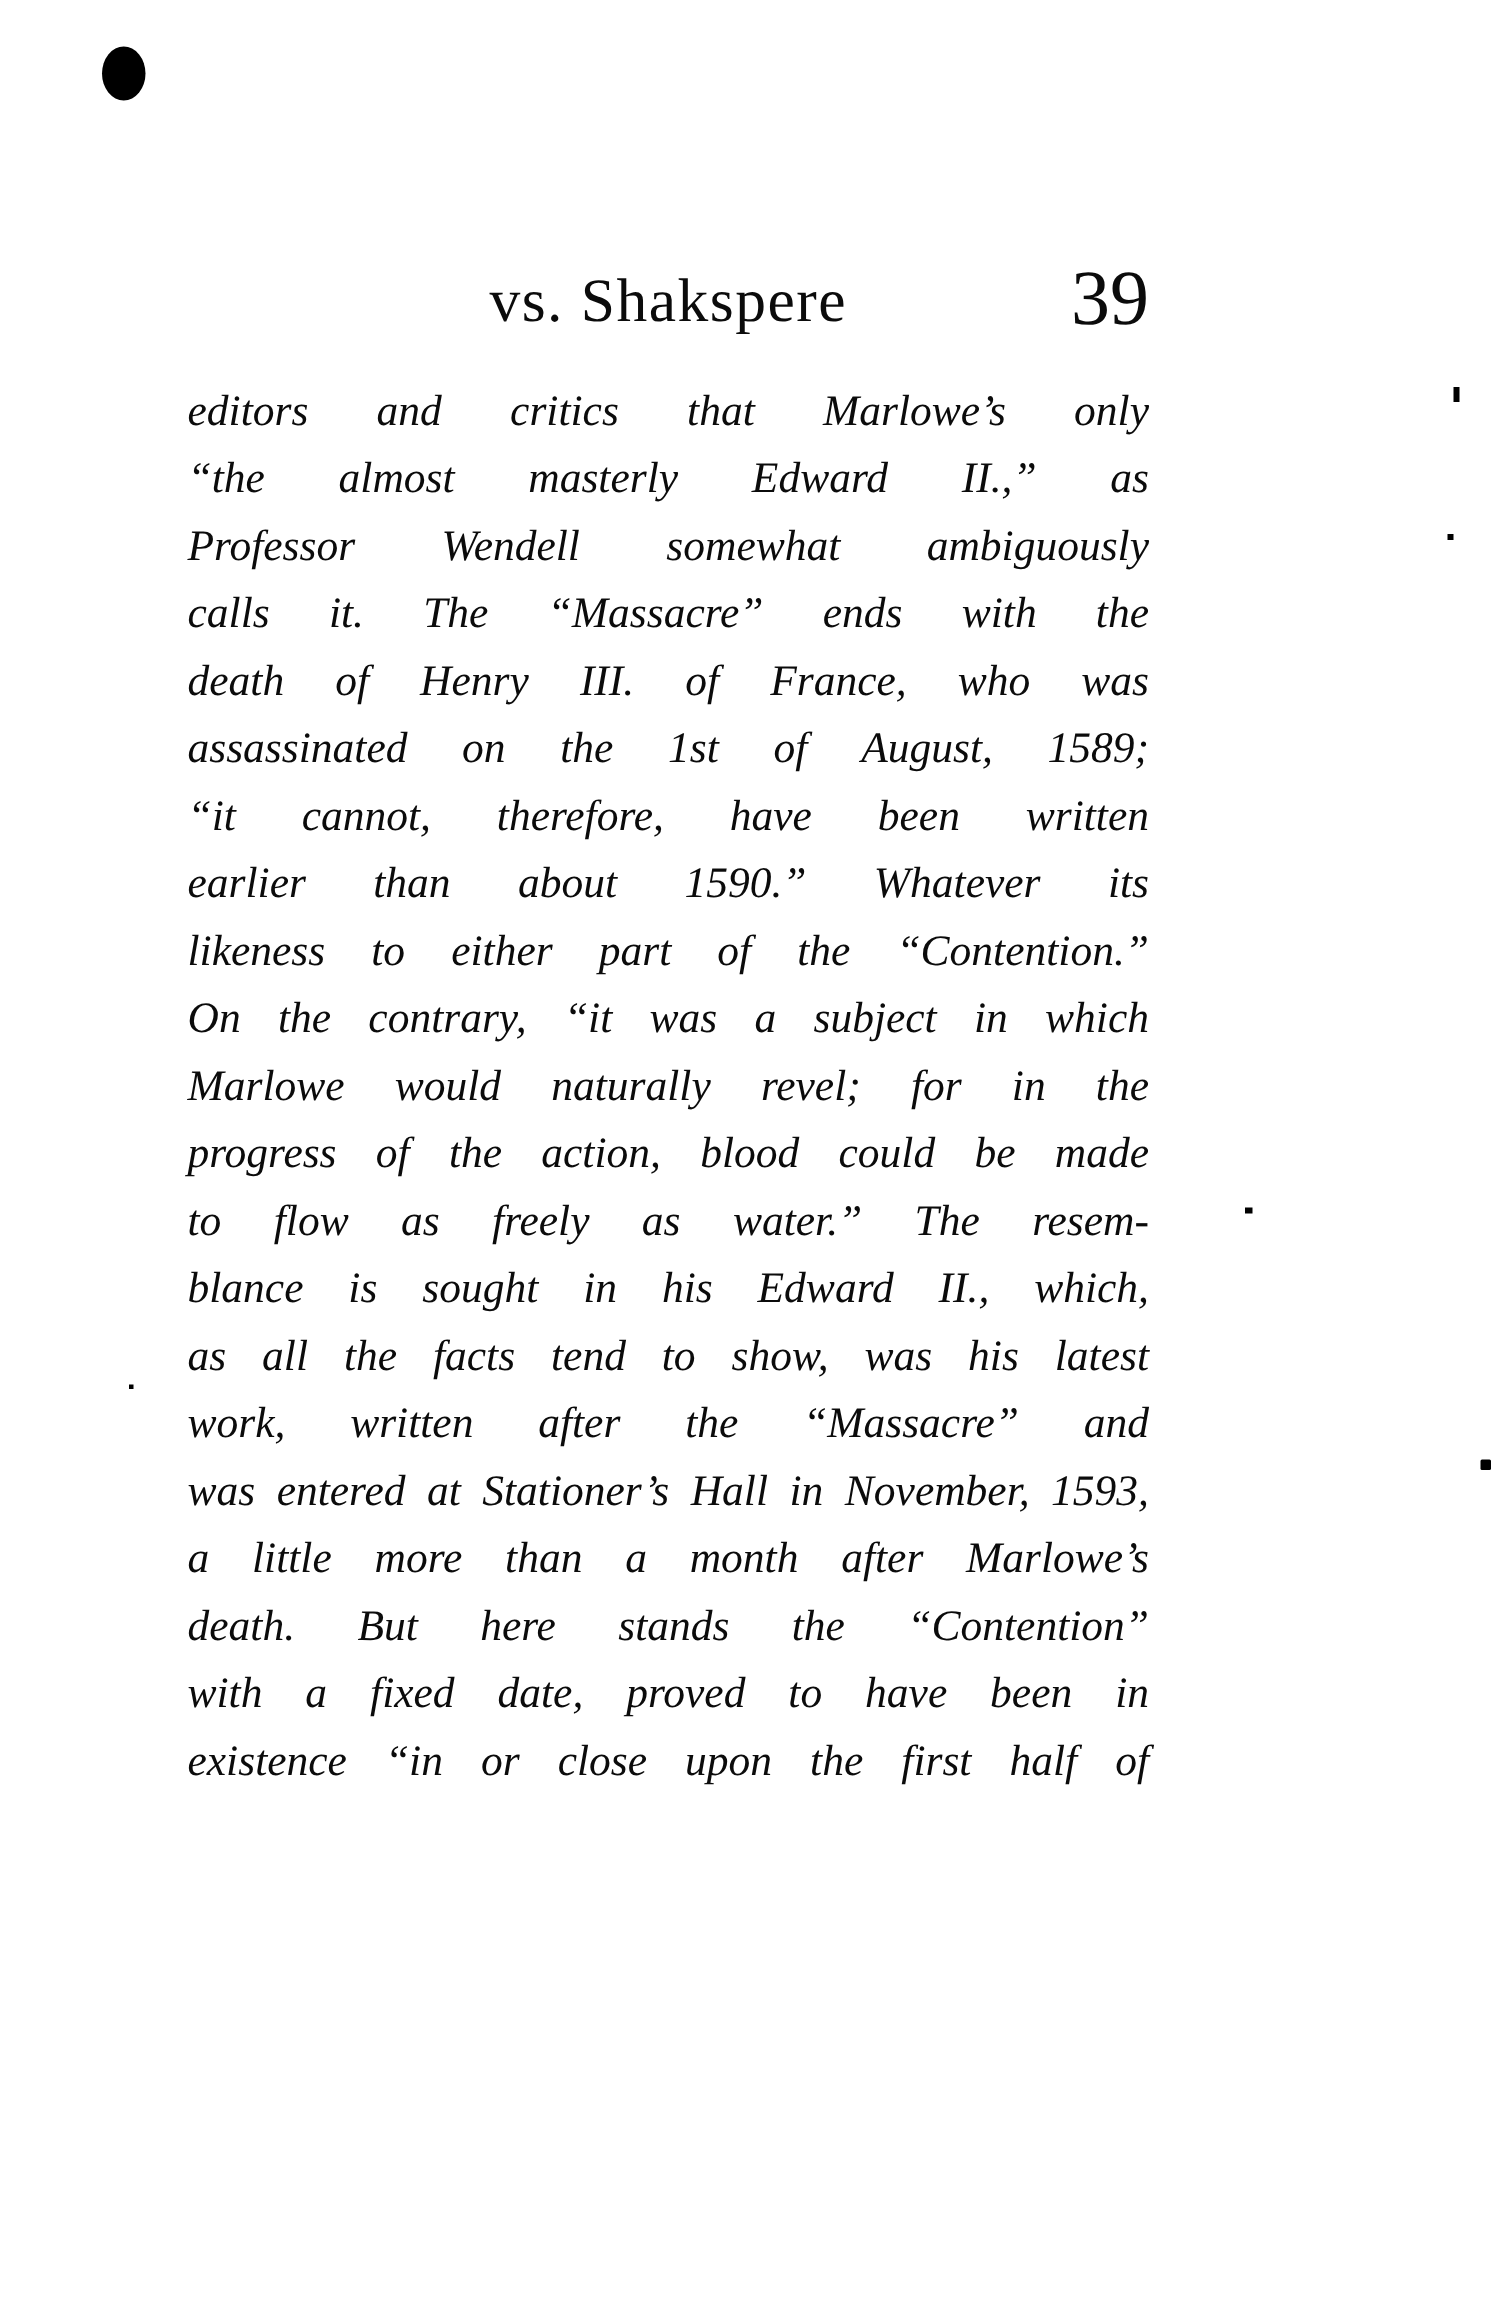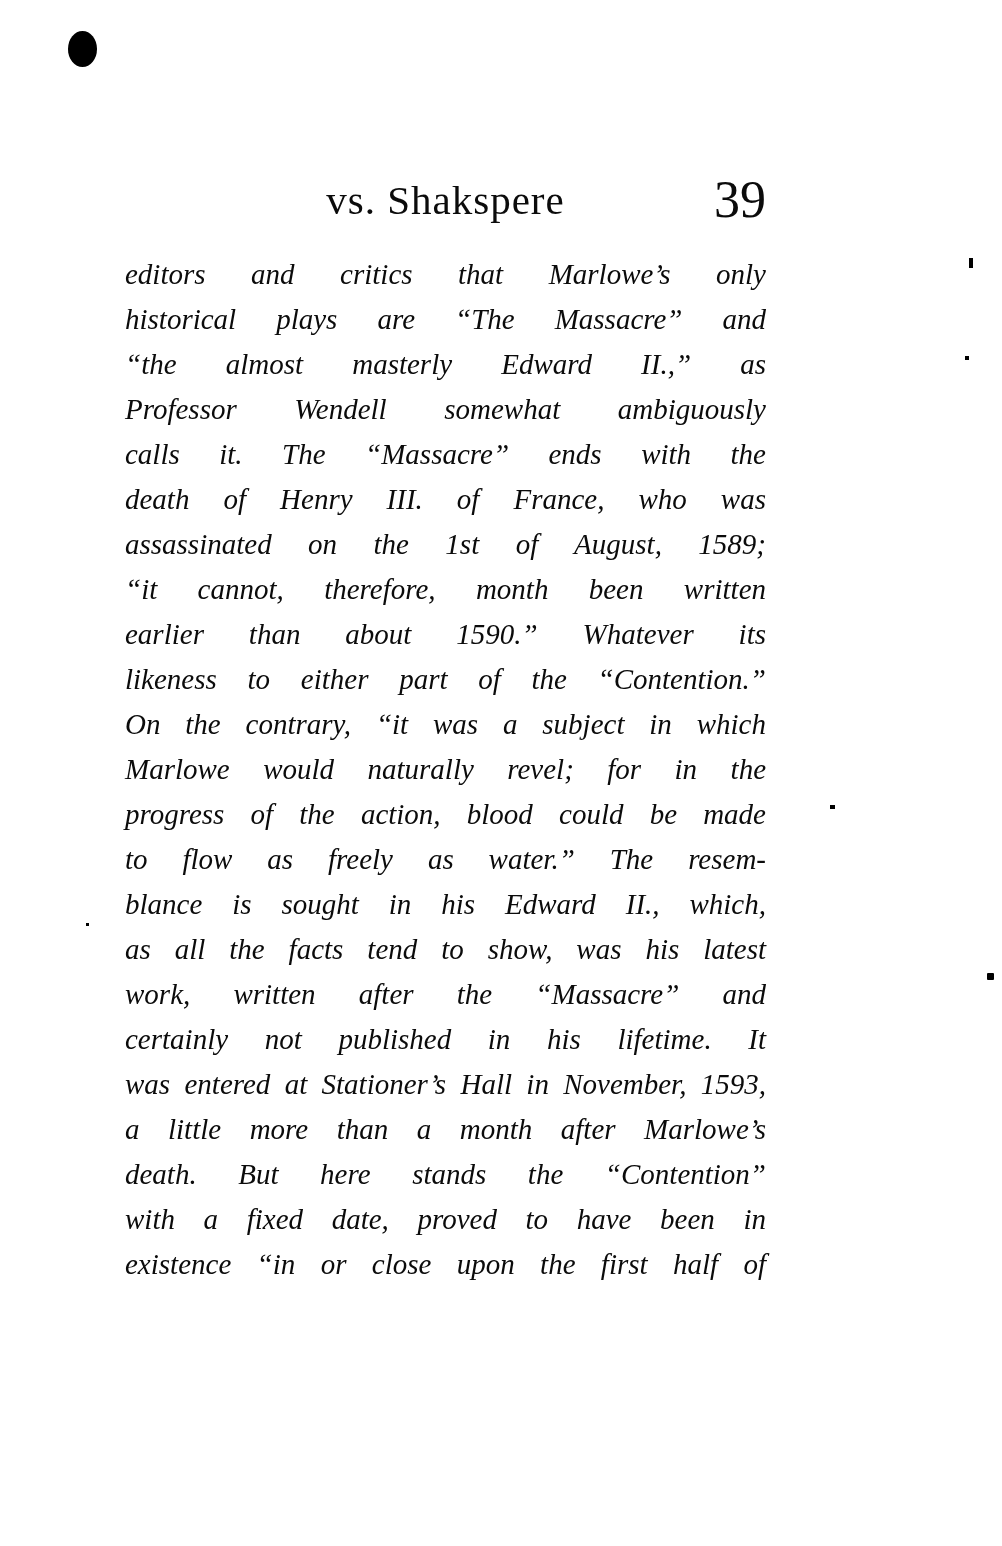--- a/index.html
+++ b/index.html
@@ -87,37 +87,35 @@
   <div class="artifact-dot"></div>
 
   <div class="header-row">
     <div class="header-title">vs. Shakspere</div>
     <div class="header-pagenum">39</div>
   </div>
 
   <div class="text-block">
 
   <div class="line">editors and critics that Marlowe’s only</div>
-      <div class="line">historical plays are “The Massacre” and</div>
       <div class="line">“the almost masterly Edward II.,” as</div>
       <div class="line">Professor Wendell somewhat ambiguously</div>
       <div class="line">calls it. The “Massacre” ends with the</div>
       <div class="line">death of Henry III. of France, who was</div>
       <div class="line">assassinated on the 1st of August, 1589;</div>
-      <div class="line">“it cannot, therefore, month been written</div>
+      <div class="line">“it cannot, therefore, have been written</div>
       <div class="line">earlier than about 1590.” Whatever its</div>
       <div class="line">likeness to either part of the “Contention.”</div>
       <div class="line">On the contrary, “it was a subject in which</div>
       <div class="line">Marlowe would naturally revel; for in the</div>
       <div class="line">progress of the action, blood could be made</div>
       <div class="line">to flow as freely as water.” The resem-</div>
       <div class="line">blance is sought in his Edward II., which,</div>
       <div class="line">as all the facts tend to show, was his latest</div>
       <div class="line">work, written after the “Massacre” and</div>
-      <div class="line">certainly not published in his lifetime. It</div>
       <div class="line">was entered at Stationer’s Hall in November, 1593,</div>
       <div class="line">a little more than a month after Marlowe’s</div>
       <div class="line">death. But here stands the “Contention”</div>
       <div class="line">with a fixed date, proved to have been in</div>
       <div class="line">existence “in or close upon the first half of</div>
     </div>
 
   <div class="speck speck-1"></div>
   <div class="speck speck-2"></div>
   <div class="speck speck-3"></div>

